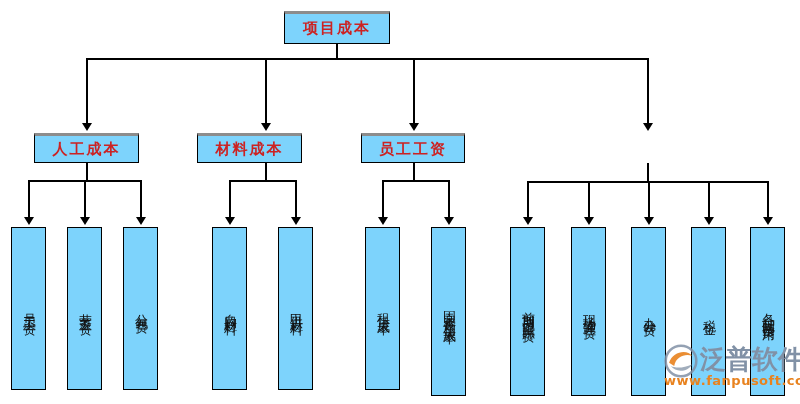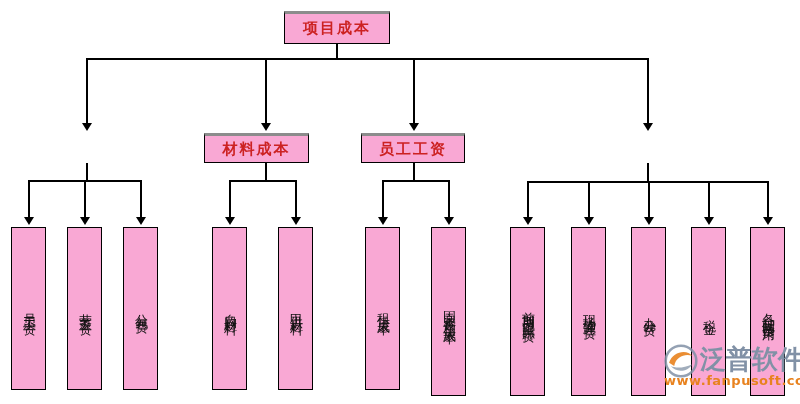--- a/index.html
+++ b/index.html
@@ -29,21 +29,21 @@
     height: 0;
     border-left: 5px solid transparent;
     border-right: 5px solid transparent;
     border-top: 8px solid #000000;
   }
 
   
   .node {
     position: absolute;
     box-sizing: border-box;
-    background: #f9a8d4;
+    background: #7dd3fc;
     border: 1px solid #000000;
     border-top: 3px solid #8c8c8c;
     display: flex;
     align-items: center;
     justify-content: center;
   }
   .node.level0 .cap,
   .node.level1 .cap {
     color: #cc2222;
     font-size: 15px;
@@ -121,21 +121,24 @@
 
   <div class="line-v" style="left:265px; top:58px; height:67px;"></div>
   <div class="arrow" style="left:261px; top:123px;"></div>
 
   <div class="line-v" style="left:413px; top:58px; height:67px;"></div>
   <div class="arrow" style="left:409px; top:123px;"></div>
 
   <div class="line-v" style="left:647px; top:58px; height:67px;"></div>
   <div class="arrow" style="left:643px; top:123px;"></div>
 
-  <div class="node level1" style="left:204px; top:133px; width:105px; height:30px;">
+  <div class="node level1" style="left:34px; top:133px; width:105px; height:30px;">
+    <span class="cap">人工成本</span>
+  </div>
+  <div class="node level1" style="left:197px; top:133px; width:105px; height:30px;">
     <span class="cap">材料成本</span>
   </div>
   <div class="node level1" style="left:361px; top:133px; width:104px; height:30px;">
     <span class="cap">员工工资</span>
   </div>
 
   <div class="line-v" style="left:86px; top:163px; height:18px;"></div>
   <div class="line-h" style="left:28px; top:180px; width:114px;"></div>
   <div class="line-v" style="left:28px; top:180px; height:39px;"></div>
   <div class="arrow" style="left:24px; top:217px;"></div>

